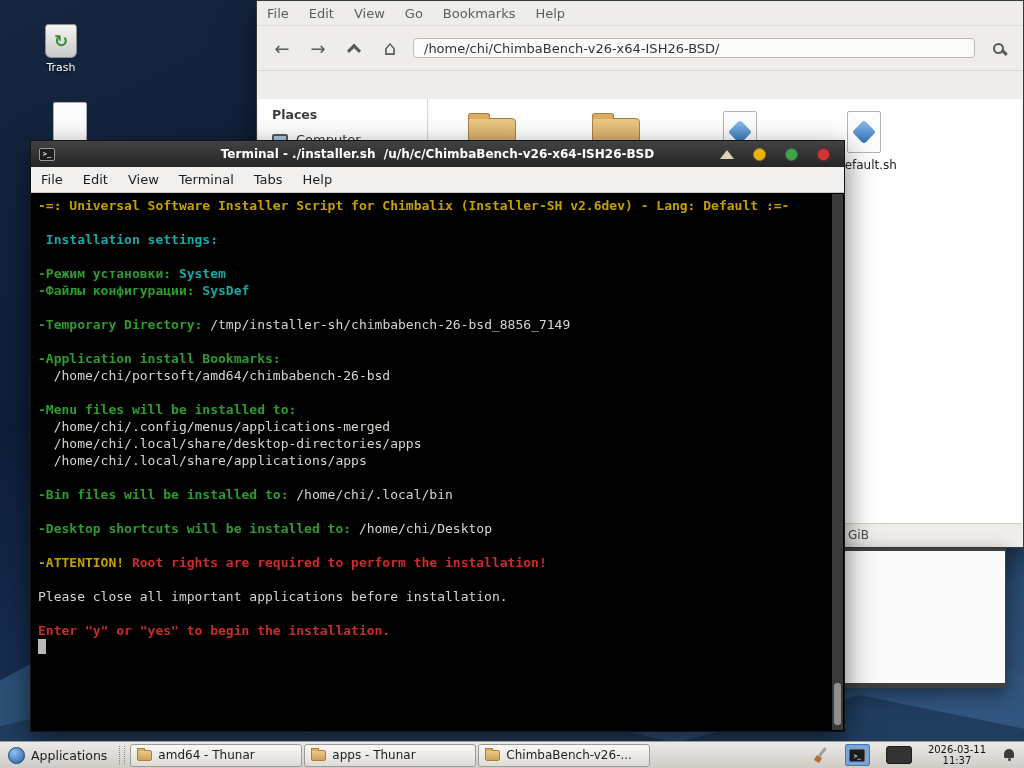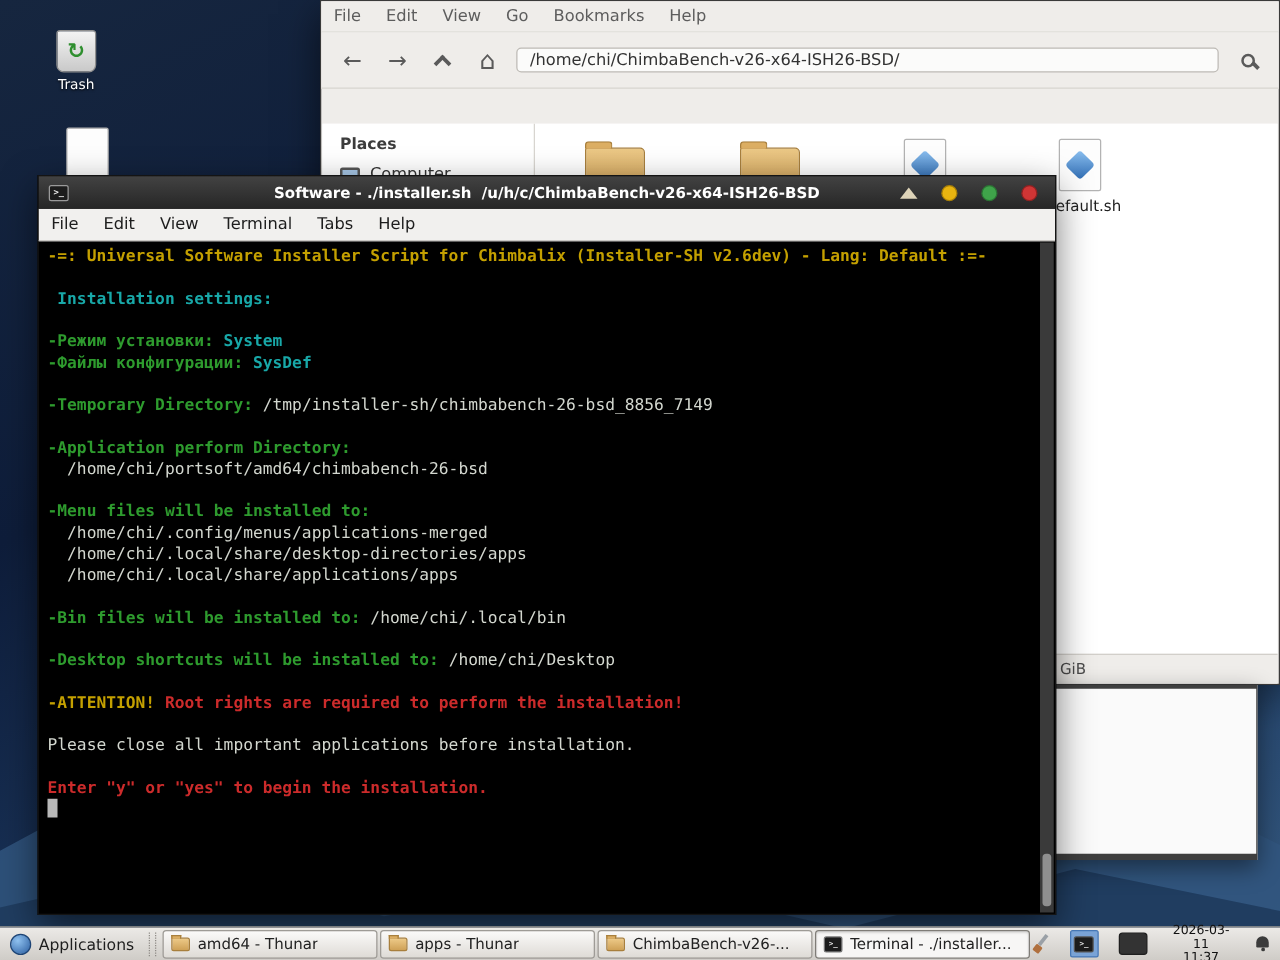--- a/index.html
+++ b/index.html
@@ -174,21 +174,21 @@
     <div class="thunar-statusbar">
       <span class="status-frag">GiB</span>
     </div>
   </div>
 
   <div class="win bgwin"></div>
 
   <div class="win terminal">
     <div class="titlebar">
       <div class="term-win-icon">&gt;_</div>
-      <div class="title-text">Software - ./installer.sh  /u/h/c/ChimbaBench-v26-x64-ISH26-BSD</div>
+      <div class="title-text">Terminal - ./installer.sh  /u/h/c/ChimbaBench-v26-x64-ISH26-BSD</div>
       <div class="winbtns">
         <span class="shade-btn"></span>
         <span class="circle-btn btn-yellow"></span>
         <span class="circle-btn btn-green"></span>
         <span class="circle-btn btn-red"></span>
       </div>
     </div>
     <div class="menubar term-menubar">
         <span class="menu-item">File</span>
         <span class="menu-item">Edit</span>
@@ -200,21 +200,21 @@
     <div class="term-body">
         <div class="term-line"><span class="seg-y">-=: Universal Software Installer Script for Chimbalix (Installer-SH v2.6dev) - Lang: Default :=-</span></div>
         <div class="term-line"></div>
         <div class="term-line"><span class="seg-c"> Installation settings:</span></div>
         <div class="term-line"></div>
         <div class="term-line"><span class="seg-g">-Режим установки:</span><span class="seg-c"> System</span></div>
         <div class="term-line"><span class="seg-g">-Файлы конфигурации:</span><span class="seg-c"> SysDef</span></div>
         <div class="term-line"></div>
         <div class="term-line"><span class="seg-g">-Temporary Directory:</span><span class="seg-w"> /tmp/installer-sh/chimbabench-26-bsd_8856_7149</span></div>
         <div class="term-line"></div>
-        <div class="term-line"><span class="seg-g">-Application perform Directory:</span></div>
+        <div class="term-line"><span class="seg-g">-Application install Bookmarks:</span></div>
         <div class="term-line"><span class="seg-w">  /home/chi/portsoft/amd64/chimbabench-26-bsd</span></div>
         <div class="term-line"></div>
         <div class="term-line"><span class="seg-g">-Menu files will be installed to:</span></div>
         <div class="term-line"><span class="seg-w">  /home/chi/.config/menus/applications-merged</span></div>
         <div class="term-line"><span class="seg-w">  /home/chi/.local/share/desktop-directories/apps</span></div>
         <div class="term-line"><span class="seg-w">  /home/chi/.local/share/applications/apps</span></div>
         <div class="term-line"></div>
         <div class="term-line"><span class="seg-g">-Bin files will be installed to:</span><span class="seg-w"> /home/chi/.local/bin</span></div>
         <div class="term-line"></div>
         <div class="term-line"><span class="seg-g">-Desktop shortcuts will be installed to:</span><span class="seg-w"> /home/chi/Desktop</span></div>
@@ -242,24 +242,20 @@
           <span class="icon-folder-mini"></span>
           <span class="task-label">amd64 - Thunar</span>
         </div>
         <div class="task-btn">
           <span class="icon-folder-mini"></span>
           <span class="task-label">apps - Thunar</span>
         </div>
         <div class="task-btn">
           <span class="icon-folder-mini"></span>
           <span class="task-label">ChimbaBench-v26-...</span>
-        </div>
-        <div class="task-btn active">
-          <span class="icon-terminal-mini">&gt;_</span>
-          <span class="task-label">Terminal - ./installer...</span>
         </div>
       </div>
     <div class="tray">
       <span class="tool-icon"></span>
       <span class="tray-terminal">
           <span class="inner">&gt;_</span>
         </span>
       <span class="tray-dark"></span>
       <div class="clock">
         <div>2026-03-11</div>

